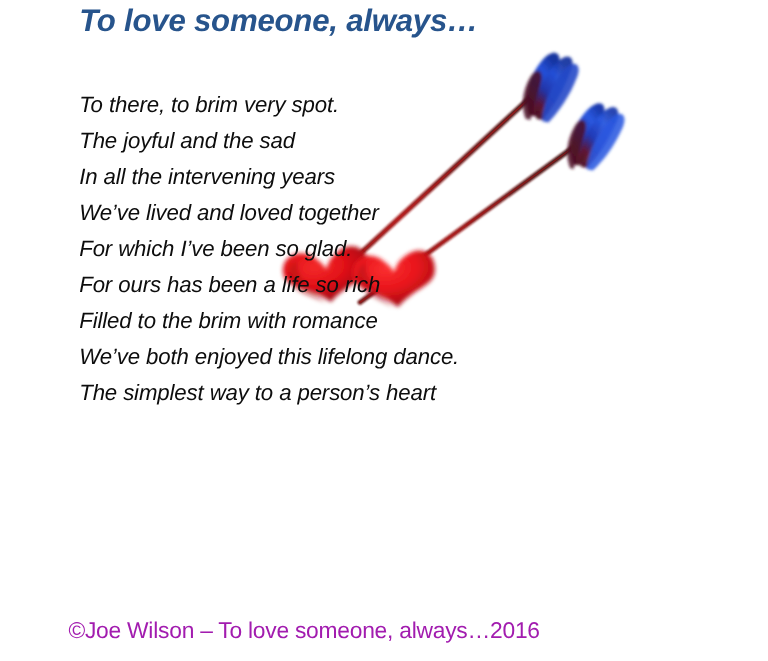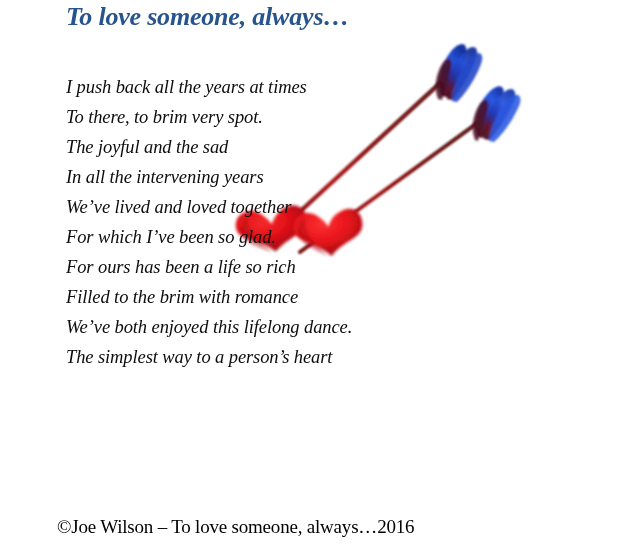--- a/index.html
+++ b/index.html
@@ -6,21 +6,21 @@
     margin: 0;
     padding: 0;
     background: #ffffff;
   }
   #page {
     position: relative;
     width: 640px;
     height: 551px;
     background: #ffffff;
     overflow: hidden;
-    font-family: Liberation Serif, serif;
+    font-family: Liberation Sans, sans-serif;
   }
 
   
   #poem-title {
     position: absolute;
     left: 66px;
     top: 2px;
     font-size: 26px;
     font-style: italic;
     font-weight: 600;
@@ -49,21 +49,21 @@
   }
 
   
   #credit-line {
     position: absolute;
     left: 57px;
     top: 516px;
     font-size: 19px;
     font-style: normal;
     font-weight: 500;
-    color: #000000;
+    color: #a21caf;
     white-space: nowrap;
     letter-spacing: -0.2px;
   }
 
   
   #artwork {
     position: absolute;
     left: 0;
     top: 0;
     width: 640px;
@@ -189,21 +189,20 @@
                  C 2,-20 6,-25 13,-28
                  C 24,-34 35,-27 34,-14
                  C 33,1 17,-1 0,15 Z" fill="url(#heartGradB)"></path>
         <path d="M -23,-25 C -31,-21 -33,-12 -29,-5 C -25,3 -14,8 -4,15
                  C -17,-1 -25,-11 -23,-25 Z" fill="#a90c13" opacity="0.45"></path>
       </g>
     </g>
   </svg>
 
   <div id="poem-body">
-    <div class="poem-line">I push back all the years at times</div>
     <div class="poem-line">To there, to brim very spot.</div>
     <div class="poem-line">The joyful and the sad</div>
     <div class="poem-line">In all the intervening years</div>
     <div class="poem-line">We’ve lived and loved together</div>
     <div class="poem-line">For which I’ve been so glad.</div>
     <div class="poem-line">For ours has been a life so rich</div>
     <div class="poem-line">Filled to the brim with romance</div>
     <div class="poem-line">We’ve both enjoyed this lifelong dance.</div>
     <div class="poem-line">The simplest way to a person’s heart</div>
   </div>

